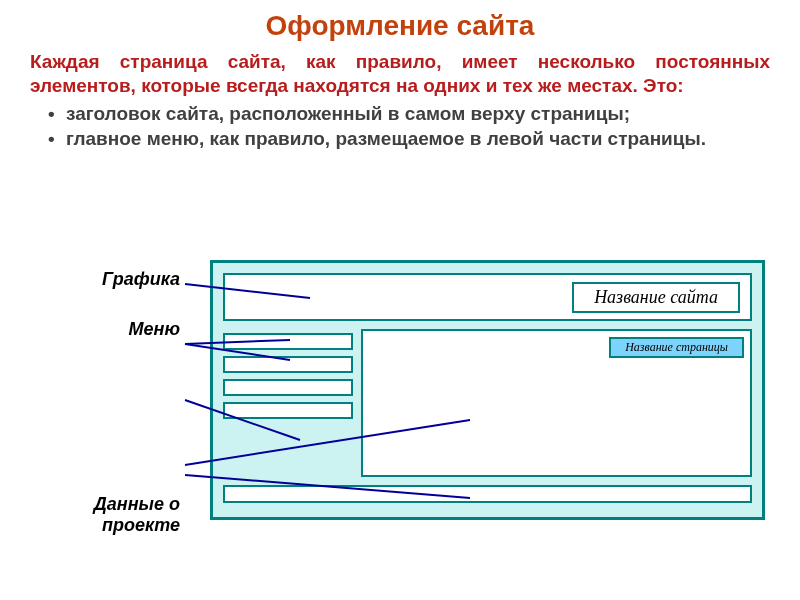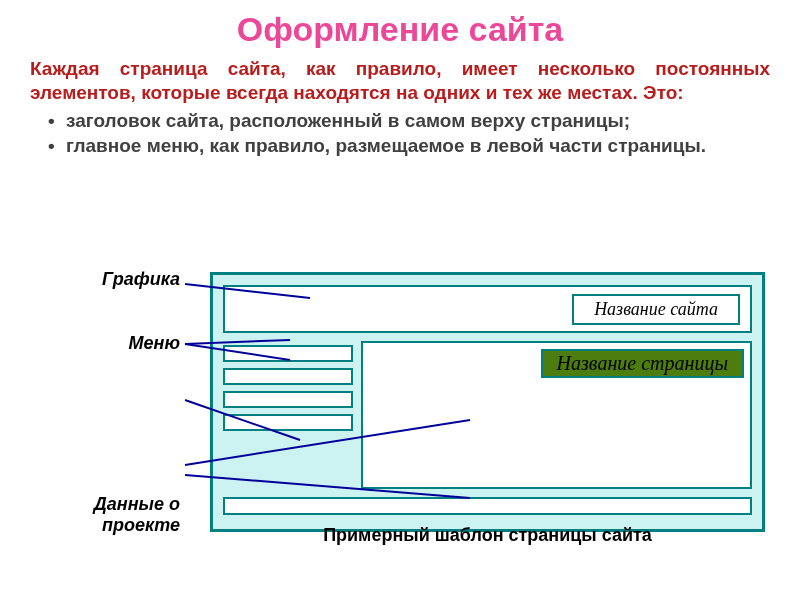--- a/index.html
+++ b/index.html
@@ -5,22 +5,22 @@
   * { box-sizing: border-box; margin: 0; padding: 0; }
   body {
     width: 800px;
     height: 600px;
     background: #fff;
     font-family: Arial, sans-serif;
     position: relative;
     overflow: hidden;
   }
   .title {
-    color: #ec4899;
-    font-size: 34px;
+    color: #c2410c;
+    font-size: 28px;
     font-weight: bold;
     text-align: center;
     padding-top: 10px;
   }
   .intro {
     color: #b91c1c;
     font-size: 19px;
     font-weight: bold;
     padding: 8px 30px 4px 30px;
     text-align: justify;
@@ -53,27 +53,27 @@
   }
   .label {
     position: absolute;
     color: #000;
     font-size: 18px;
     font-style: italic;
     font-weight: bold;
     text-align: right;
   }
   .lbl-graphics { left: 30px; top: 9px; width: 150px; }
-  .lbl-menu    { left: 30px; top: 73px; width: 150px; }
+  .lbl-menu    { left: 30px; top: 59px; width: 150px; }
   .lbl-bg      { left: 30px; top: 128px; width: 150px; }
   .lbl-data    { left: 30px; top: 190px; width: 150px; font-style: italic; margin-top: 44px; }
   .template-box {
     position: absolute;
     left: 210px;
-    top: 12px;
+    top: 0;
     width: 555px;
     height: 260px;
     border: 3px solid #008080;
     background: #ccf2f2;
     padding: 10px;
   }
   .header-band {
     border: 2px solid #008080;
     background: #fff;
     height: 48px;
@@ -113,23 +113,23 @@
     border: 2px solid #008080;
     background: #fff;
     position: relative;
     padding: 6px;
     display: flex;
     justify-content: flex-end;
     align-items: flex-start;
   }
   .page-title-box {
     border: 2px solid #008080;
-    background: #4d7c0f;
+    background: #7dd3fc;
     font-style: italic;
-    font-size: 20px;
+    font-size: 12px;
     font-family: "Times New Roman", serif;
     padding: 1px 14px;
   }
   .footer-band {
     border: 2px solid #008080;
     background: #fff;
     height: 18px;
     margin-top: 8px;
   }
   .caption {
@@ -193,14 +193,13 @@
 
     <line x1="185" y1="84" x2="290" y2="80" stroke="#000099" stroke-width="2"></line>
     <line x1="185" y1="84" x2="290" y2="100" stroke="#000099" stroke-width="2"></line>
 
     <line x1="185" y1="140" x2="300" y2="180" stroke="#000099" stroke-width="2"></line>
 
     <line x1="185" y1="205" x2="470" y2="160" stroke="#000099" stroke-width="2"></line>
     <line x1="185" y1="215" x2="470" y2="238" stroke="#000099" stroke-width="2"></line>
   </svg>
 
-  <div class="caption">Примерный шаблон страницы сайта</div>
 </div>
 
 </body></html>

